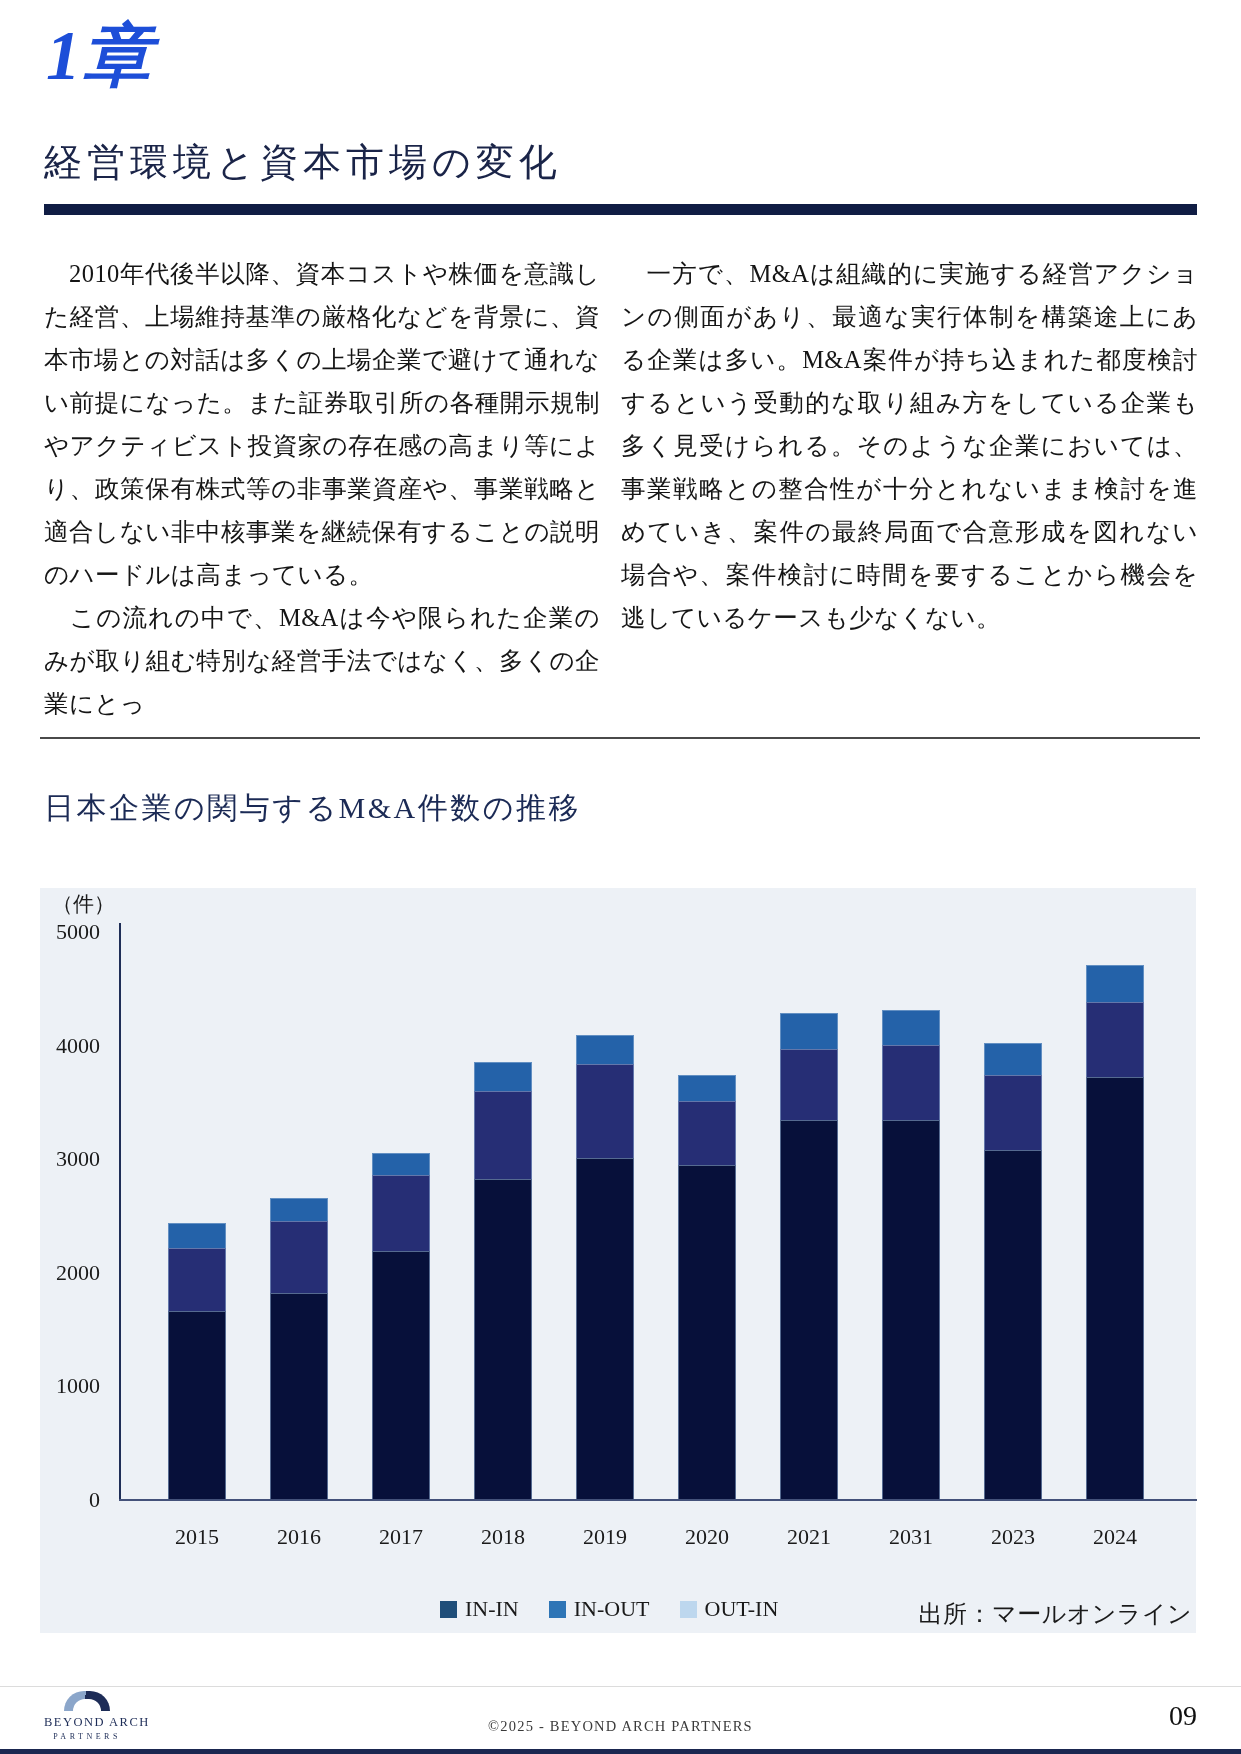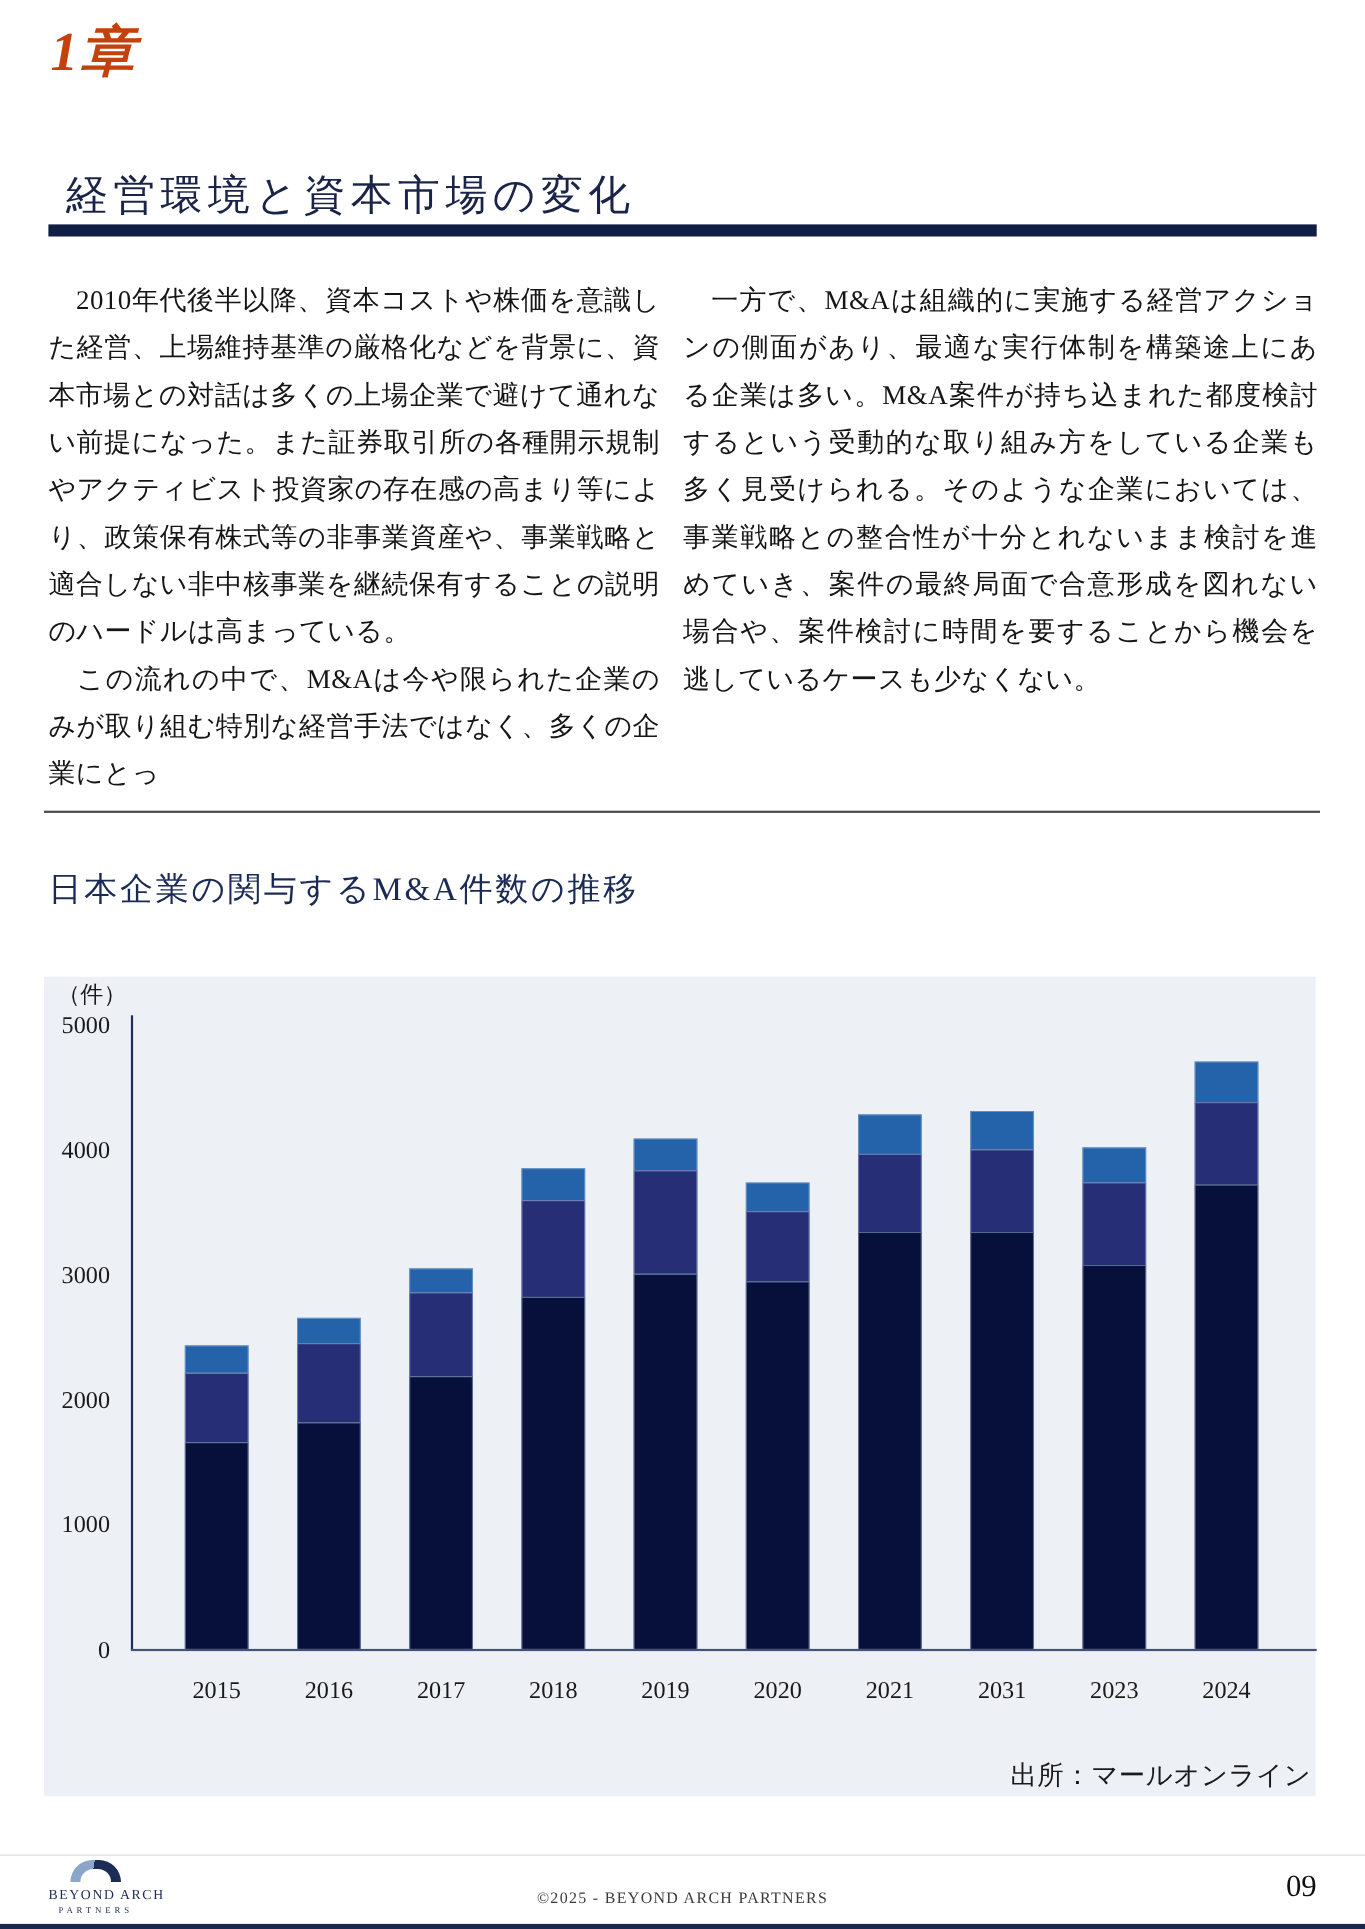--- a/index.html
+++ b/index.html
@@ -1,20 +1,20 @@
 <!DOCTYPE html>
 <html lang="ja"><head>
 <meta charset="utf-8">
 <style>
   html,body{margin:0;padding:0;background:#ffffff;}
   .page{position:relative;width:1241px;height:1754px;margin:0 auto;background:#ffffff;
         font-family:"Liberation Serif","DejaVu Serif",serif;overflow:hidden;}
 
-  .chapter{position:absolute;left:46px;top:22px;font-size:50px;line-height:1;
-           font-style:italic;font-weight:bold;color:#c2410c;letter-spacing:2px;}
+  .chapter{position:absolute;left:46px;top:22px;font-size:69px;line-height:1;
+           font-style:italic;font-weight:bold;color:#1d4ed8;letter-spacing:2px;}
   .page-title{position:absolute;left:44px;top:138px;font-size:38px;line-height:1.3;
               font-weight:500;color:#1a2448;letter-spacing:5px;}
   .title-rule{position:absolute;left:44px;top:204px;width:1153px;height:11px;background:#101d44;}
 
   .body-col{position:absolute;top:252px;}
   .body-col.left{left:44px;width:556px;}
   .body-col.right{left:621px;width:577px;}
   .body-col p{margin:0;font-size:24.5px;line-height:43px;text-align:justify;
               color:#151515;letter-spacing:0.4px;}
 
@@ -51,21 +51,21 @@
              font-size:14.5px;letter-spacing:1.2px;color:#3a3a3a;}
   .pagenum{position:absolute;right:44px;top:1700px;font-size:28px;color:#101010;}
   .bottom-bar{position:absolute;left:0;bottom:0;width:1241px;height:5px;background:#1a2750;}
 </style>
 </head>
 <body>
 
 <div class="page">
 
   <div class="chapter">1章</div>
-  <h1 class="page-title" style="margin:16px;">経営環境と資本市場の変化</h1>
+  <h1 class="page-title" style="margin:0;">経営環境と資本市場の変化</h1>
   <div class="title-rule"></div>
 
   <div class="body-col left">
     <p>　2010年代後半以降、資本コストや株価を意識した経営、上場維持基準の厳格化などを背景に、資本市場との対話は多くの上場企業で避けて通れない前提になった。また証券取引所の各種開示規制やアクティビスト投資家の存在感の高まり等により、政策保有株式等の非事業資産や、事業戦略と適合しない非中核事業を継続保有することの説明のハードルは高まっている。</p>
     <p>　この流れの中で、M&amp;Aは今や限られた企業のみが取り組む特別な経営手法ではなく、多くの企業にとっ</p>
   </div>
   <div class="body-col right">
     <p>　一方で、M&amp;Aは組織的に実施する経営アクションの側面があり、最適な実行体制を構築途上にある企業は多い。M&amp;A案件が持ち込まれた都度検討するという受動的な取り組み方をしている企業も多く見受けられる。そのような企業においては、事業戦略との整合性が十分とれないまま検討を進めていき、案件の最終局面で合意形成を図れない場合や、案件検討に時間を要することから機会を逃しているケースも少なくない。</p>
   </div>
 
@@ -142,20 +142,34 @@
         <div class="xlabel" style="left: 208px;">2016</div>
         <div class="xlabel" style="left: 310px;">2017</div>
         <div class="xlabel" style="left: 412px;">2018</div>
         <div class="xlabel" style="left: 514px;">2019</div>
         <div class="xlabel" style="left: 616px;">2020</div>
         <div class="xlabel" style="left: 718px;">2021</div>
         <div class="xlabel" style="left: 820px;">2031</div>
         <div class="xlabel" style="left: 922px;">2023</div>
         <div class="xlabel" style="left: 1024px;">2024</div>
       </div>
+    <div class="legend" id="legend">
+        <div class="legend-item">
+          <span class="swatch" style="background: rgb(31, 78, 121);"></span>
+          <span>IN-IN</span>
+        </div>
+        <div class="legend-item">
+          <span class="swatch" style="background: rgb(46, 117, 182);"></span>
+          <span>IN-OUT</span>
+        </div>
+        <div class="legend-item">
+          <span class="swatch" style="background: rgb(189, 215, 238);"></span>
+          <span>OUT-IN</span>
+        </div>
+      </div>
     <div class="source">出所：マールオンライン</div>
   </div>
 
   <div class="footer-line"></div>
   <div class="logo">
     <div class="arch"></div>
     <div class="logo-l1">BEYOND ARCH</div>
     <div class="logo-l2">PARTNERS</div>
   </div>
   <div class="copyright">©2025 - BEYOND ARCH PARTNERS</div>

